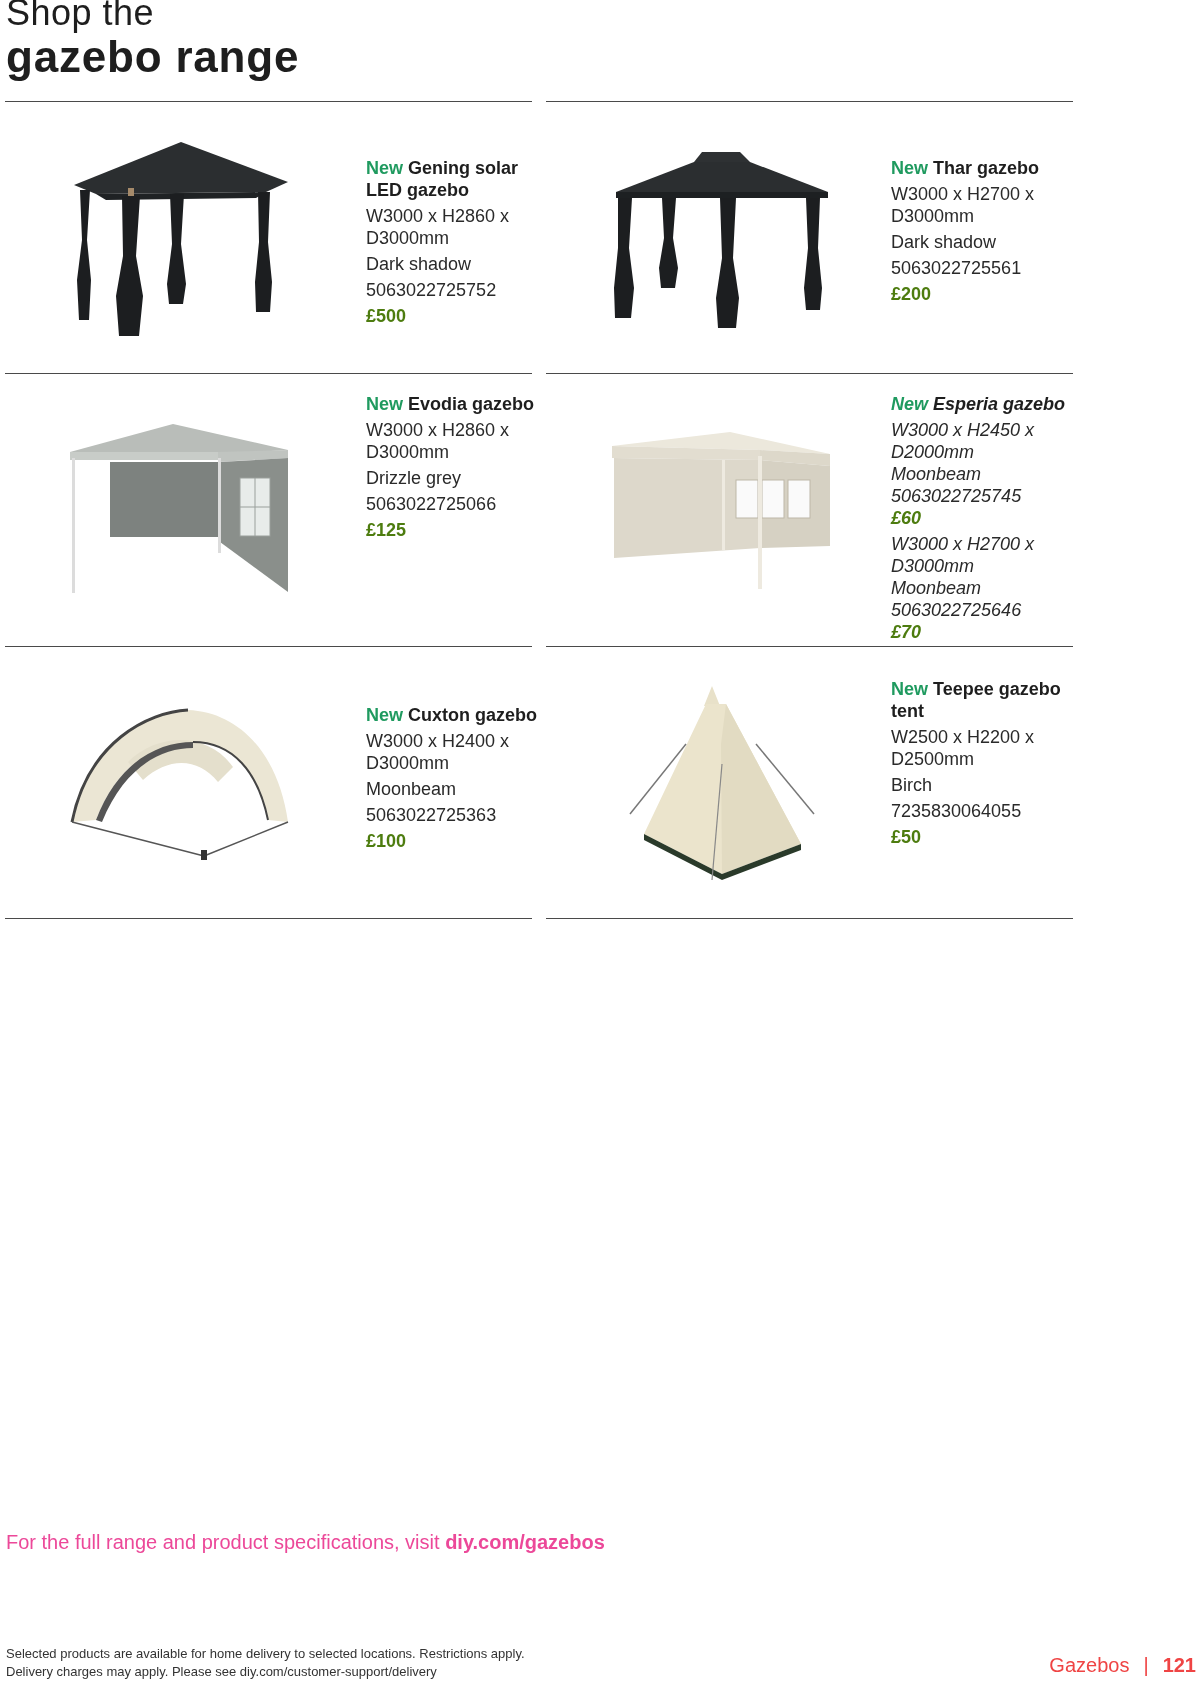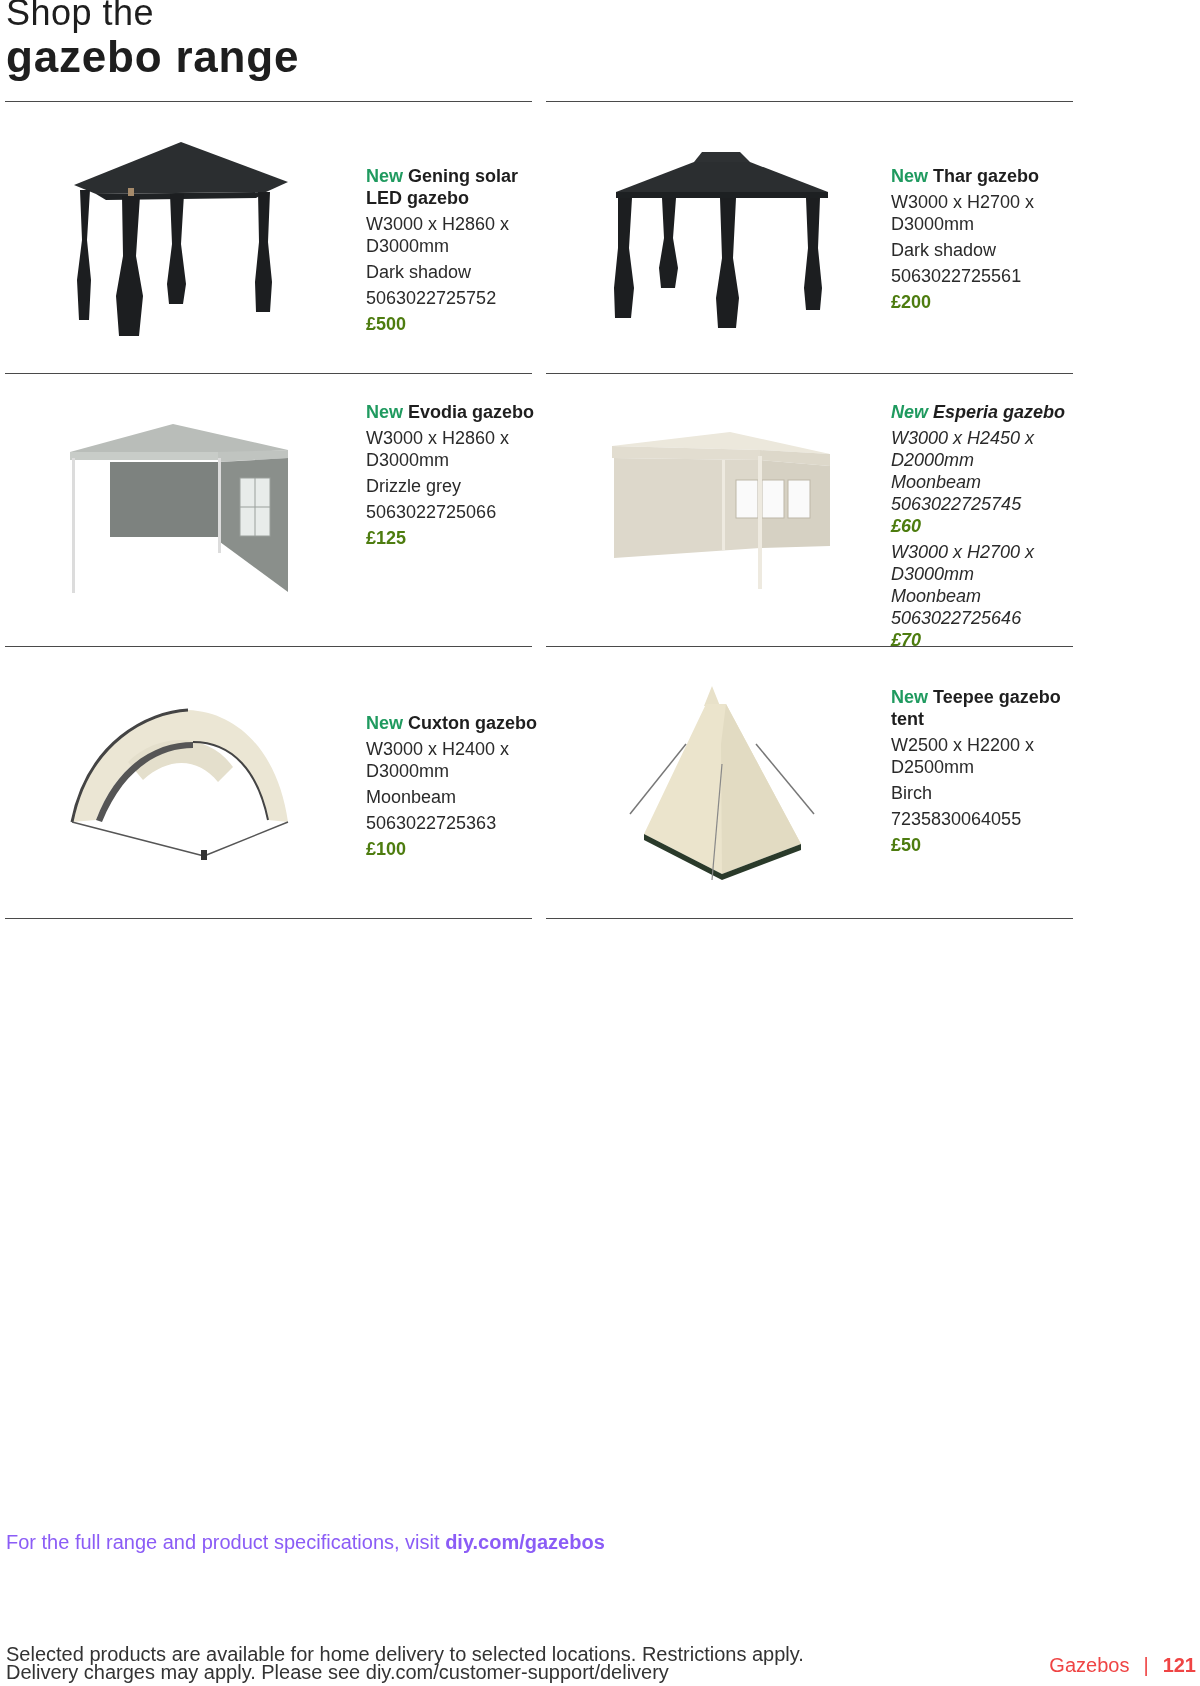--- a/index.html
+++ b/index.html
@@ -6,28 +6,28 @@
   body {
     width: 1200px; height: 1686px; position: relative; overflow: hidden;
     font-family: "Liberation Sans", "DejaVu Sans", sans-serif; color: #1e1e1e;
   }
   .title { position: absolute; left: 6px; top: -6px; line-height: 1.08; }
   .title .light { font-size: 36px; font-weight: 400; letter-spacing: 0.5px; display: block; }
   .title .bold { font-size: 44px; font-weight: 700; letter-spacing: 0.8px; display: block; }
   .rule { position: absolute; height: 1px; background: #4a4a4a; }
   .img { position: absolute; }
   .info { position: absolute; font-size: 18px; line-height: 22px; color: #2a2a2a; width: 176px; }
-  .info .name { font-weight: 700; color: #1e1e1e; margin-bottom: 4px; margin-top: 8px; }
+  .info .name { font-weight: 700; color: #1e1e1e; margin-bottom: 4px; }
   .info .new { color: #1f9a5f; }
   .info .line { margin-bottom: 4px; }
   .info .line.tight { margin-bottom: 0; }
   .info .price { font-weight: 700; color: #4d7c0f; }
-  .visit { position: absolute; left: 6px; top: 1531px; font-size: 20px; color: #8b5cf6; }
+  .visit { position: absolute; left: 6px; top: 1531px; font-size: 20px; color: #ec4899; }
   .visit b { font-weight: 700; }
-  .disclaimer { position: absolute; left: 6px; top: 1645px; font-size: 20px; line-height: 18px; color: #333; }
+  .disclaimer { position: absolute; left: 6px; top: 1645px; font-size: 13px; line-height: 18px; color: #333; }
   .pagefoot { position: absolute; right: 4px; top: 1654px; font-size: 20px; color: #ef4444; }
   .pagefoot .sep { margin: 0 14px; }
   .pagefoot .num { font-weight: 700; }
 </style>
 </head>
 <body>
 
 <div class="title">
   <span class="light">Shop the</span>
   <span class="bold">gazebo range</span>

